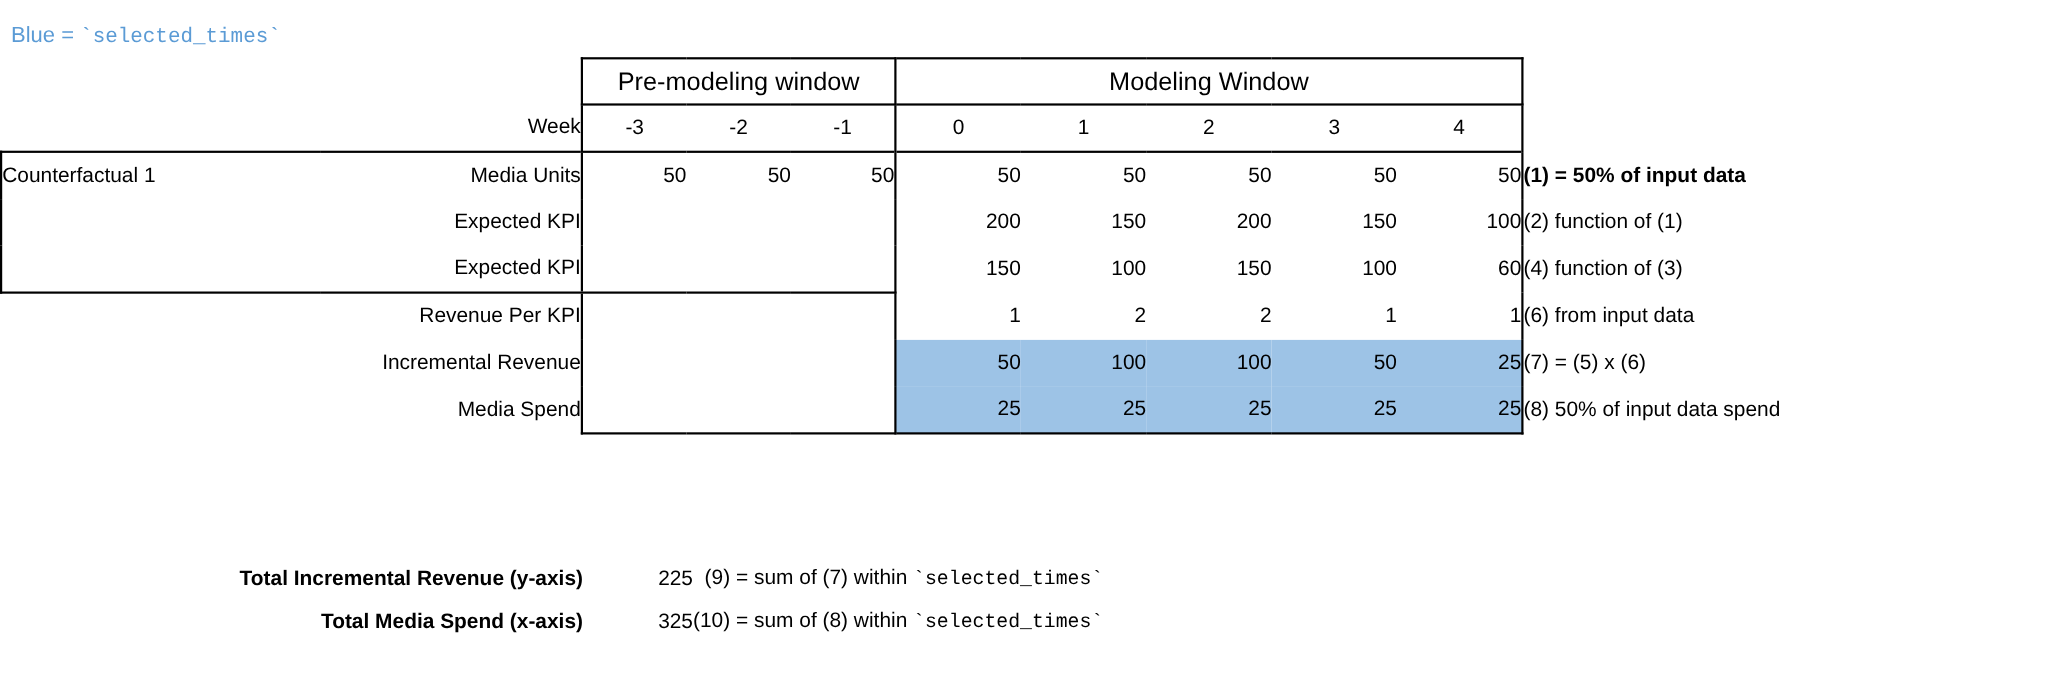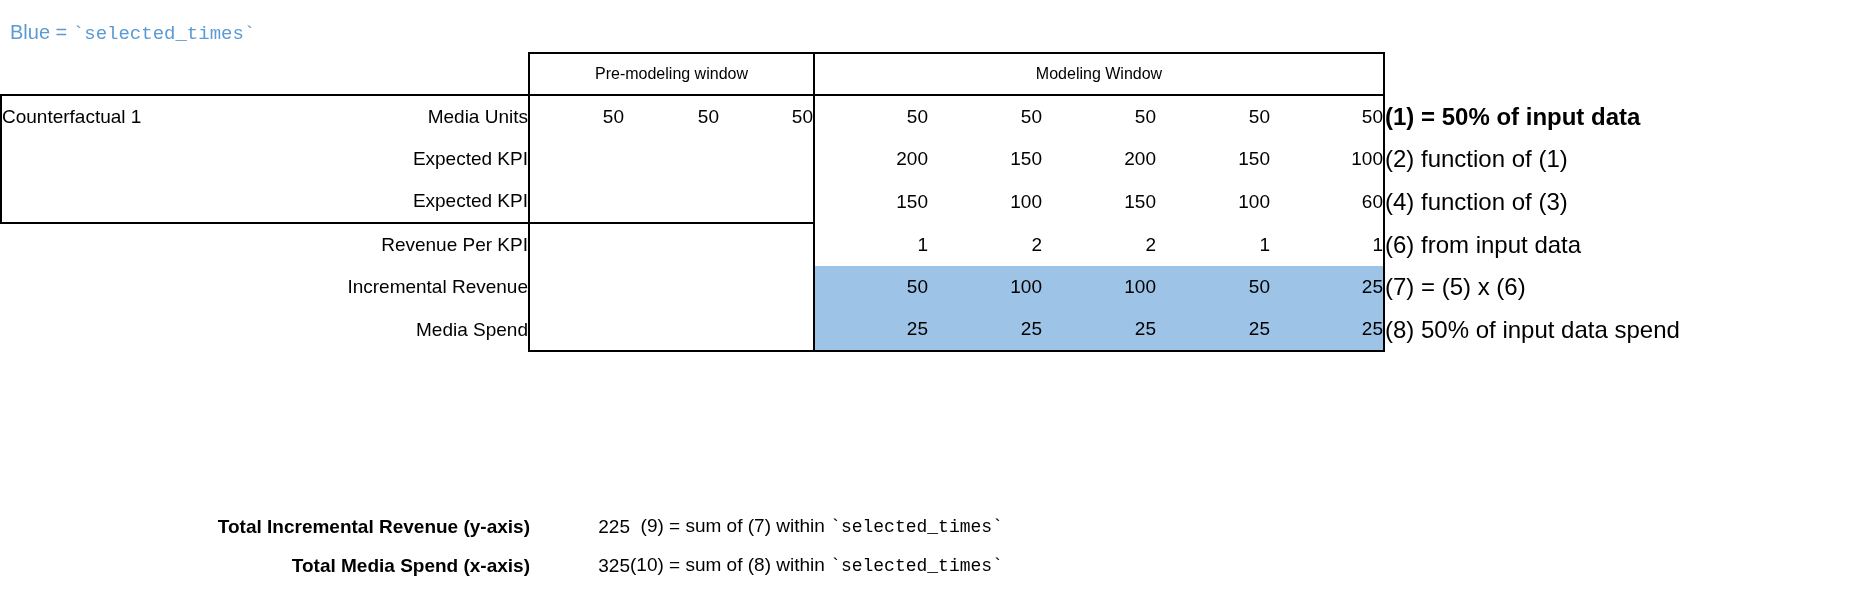--- a/index.html
+++ b/index.html
@@ -75,28 +75,28 @@
     padding-left: 22px;
     font-weight: bold;
     height: 42px;
     line-height: 42px;
   }
   .note {
     text-align: left;
     padding-left: 8px;
     height: 42px;
     line-height: 42px;
-    font-size: 24px;
+    font-size: 19px;
   }
   .note.bold { font-weight: bold; }
 
   
   .grouphdr {
     text-align: center;
-    font-size: 16px;
+    font-size: 23px;
     height: 40px;
     line-height: 40px;
   }
 
   
   .bt { border-top: 2px solid #000; }
   .bb { border-bottom: 2px solid #000; }
   .bl { border-left: 2px solid #000; }
   .br { border-right: 2px solid #000; }
 
@@ -142,20 +142,33 @@
 
       <tbody>
           <tr>
         <td></td>
         <td></td>
         <td class="grouphdr bt bl br bb" colspan="3">Pre-modeling window</td>
         <td class="grouphdr bt br bb" colspan="5">Modeling Window</td>
         <td></td>
       </tr>
 
+      <tr>
+        <td></td>
+        <td class="rowname">Week</td>
+        <td class="cell-center bl">-3</td>
+        <td class="cell-center">-2</td>
+        <td class="cell-center br">-1</td>
+        <td class="cell-center">0</td>
+        <td class="cell-center">1</td>
+        <td class="cell-center">2</td>
+        <td class="cell-center">3</td>
+        <td class="cell-center br">4</td>
+        <td></td>
+      </tr>
 
       <tr>
         <td class="leftlabel bt bl">Counterfactual 1</td>
         <td class="rowname bt">Media Units</td>
         <td class="cell bt bl">50</td>
         <td class="cell bt">50</td>
         <td class="cell bt br">50</td>
         <td class="cell bt">50</td>
         <td class="cell bt">50</td>
         <td class="cell bt">50</td>

